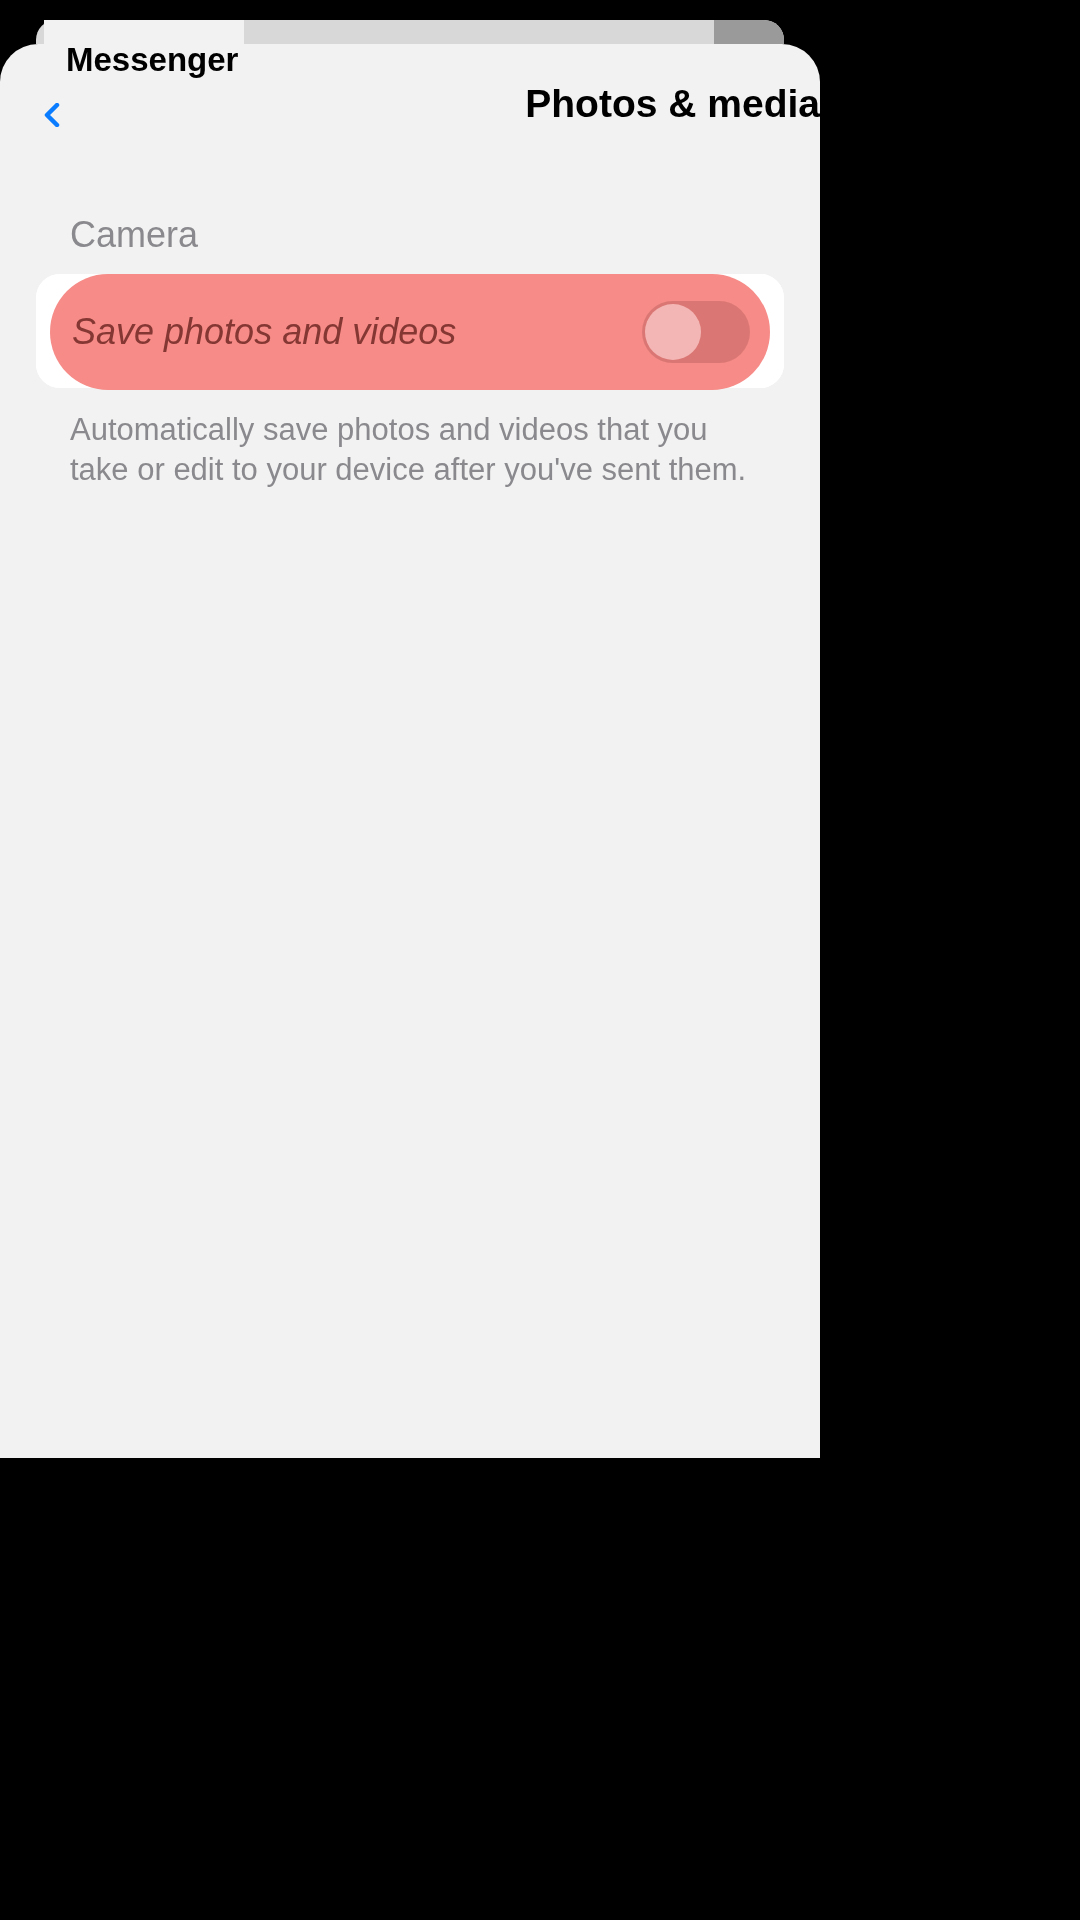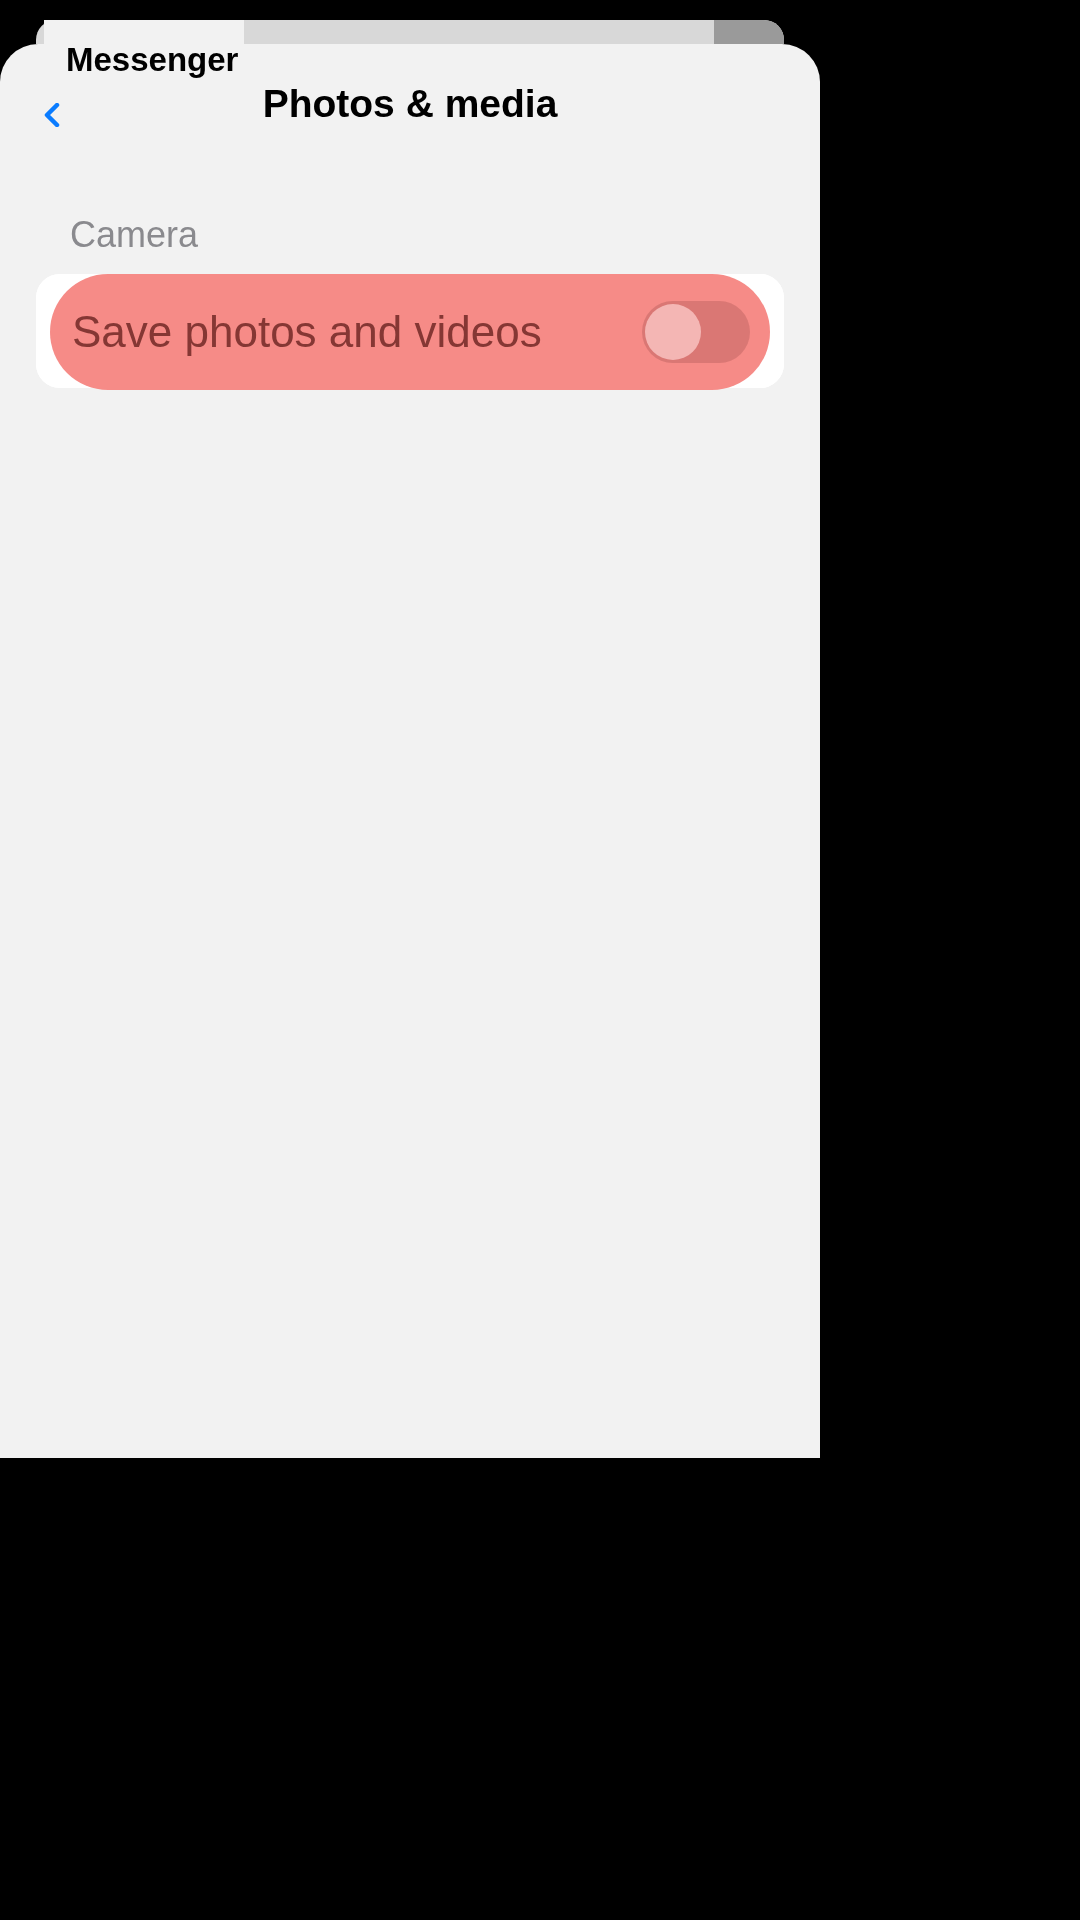--- a/index.html
+++ b/index.html
@@ -66,21 +66,21 @@
       bottom: 0;
       background: #f2f2f2;
       border-radius: 38px 38px 0 0;
     }
     
     .header {
       position: relative;
       height: 110px;
       display: flex;
       align-items: center;
-      justify-content: center;
+      justify-content: flex-end;
     }
     
     .back-chevron {
       position: absolute;
       left: 38px;
       top: 56px;
       width: 30px;
       height: 30px;
       display: flex;
       align-items: center;
@@ -131,23 +131,24 @@
       bottom: -2px;
       background: #f68b87;
       border-radius: 58px;
       display: flex;
       align-items: center;
       justify-content: space-between;
       padding: 0 20px 0 22px;
     }
     
     .setting-label {
-      font-size: 44px;
+      font-size: 36px;
       font-weight: 400;
       color: #853734;
+      font-style: italic;
     }
     
     .toggle {
       width: 108px;
       height: 62px;
       background: rgba(120, 50, 48, 0.22);
       border-radius: 34px;
       position: relative;
       flex-shrink: 0;
     }
@@ -197,14 +198,15 @@
     <div class="setting-card-wrap-inner">
       <div class="setting-row-abs">
         <span class="setting-label">Save photos and videos</span>
         <div class="toggle">
           <div class="toggle-knob"></div>
         </div>
       </div>
     </div>
   </div>
 
+  <div class="setting-description">Automatically save photos and videos that you take or edit to your device after you've sent them.</div>
 
 </div>
 
 </body></html>

